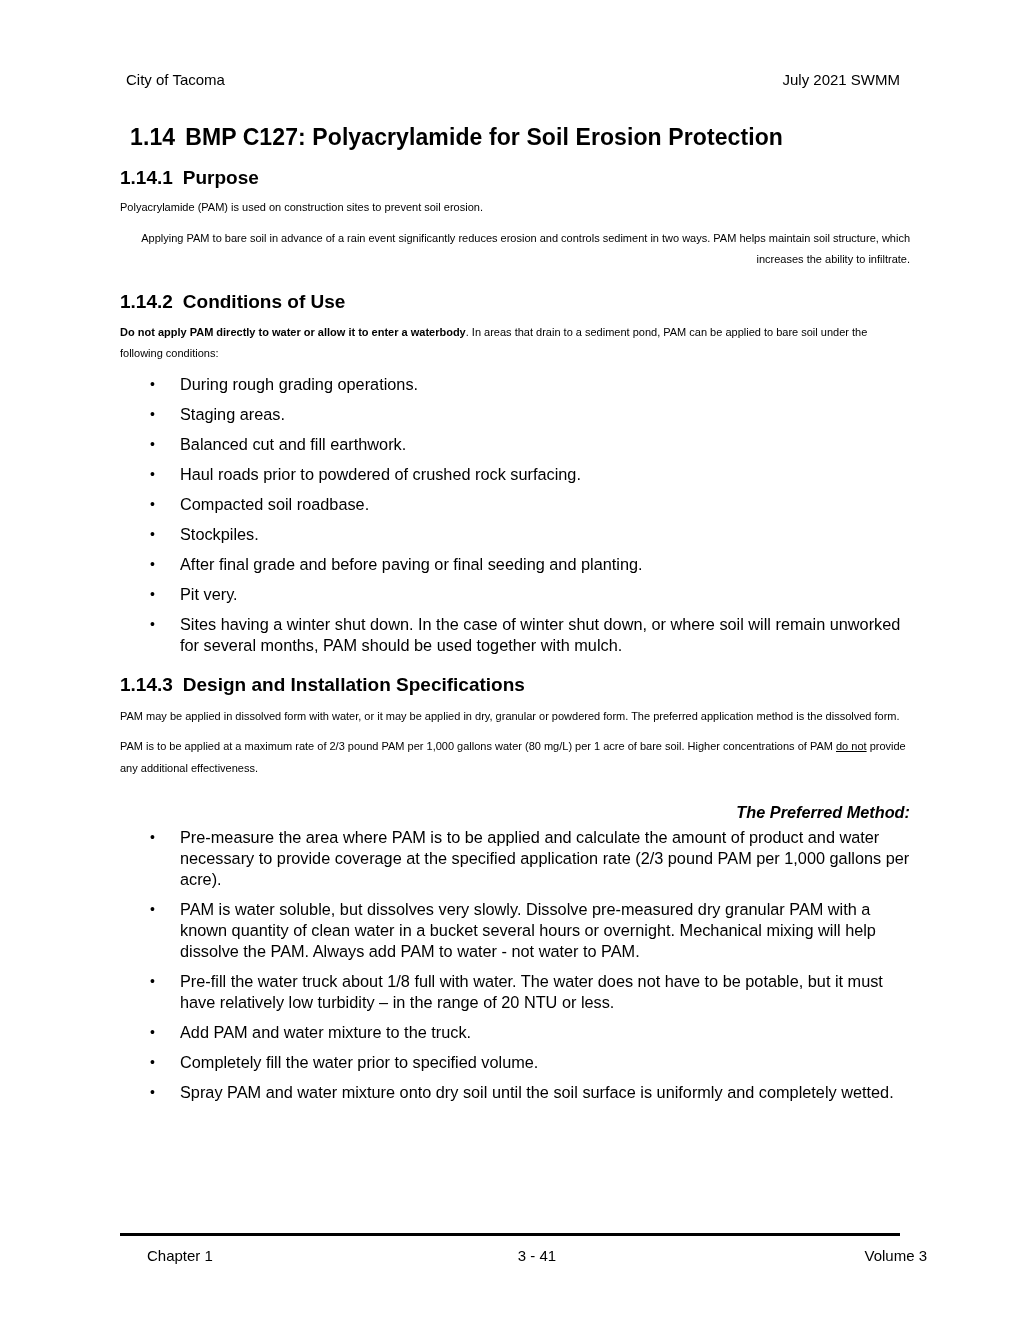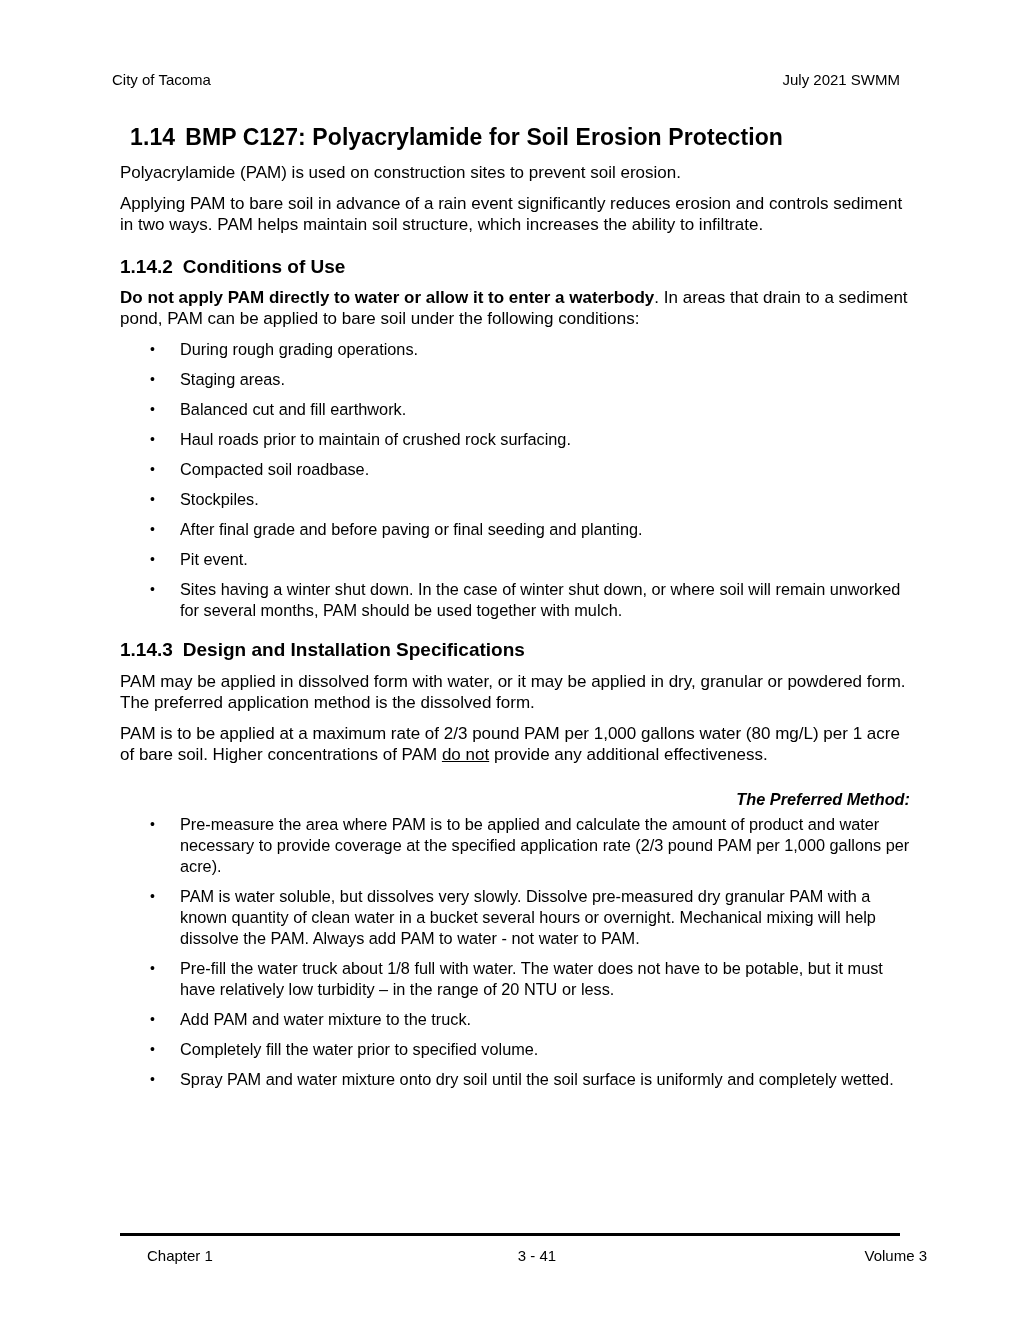--- a/index.html
+++ b/index.html
@@ -1,40 +1,40 @@
 <!DOCTYPE html>
 <html><head>
   <meta charset="utf-8">
   <style>
     html, body { margin: 0; padding: 0; background: #ffffff; }
     body {
       width: 1020px; height: 1320px; position: relative; overflow: hidden;
       font-family: "Liberation Sans", sans-serif; color: #000;
     }
     .page-header {
-      position: absolute; left: 112px; right: 120px; top: 71px;
+      position: absolute; left: 126px; right: 120px; top: 71px;
       display: flex; justify-content: space-between;
       font-size: 15px; line-height: 18px;
     }
     .content { position: absolute; left: 120px; top: 112px; width: 790px; }
     h1 {
       font-size: 23px; font-weight: bold; margin: 10px; line-height: 30px;
       letter-spacing: 0.1px;
     }
     h2 {
       font-size: 19px; font-weight: bold; margin: 0; line-height: 24px;
     }
     .num { display: inline-block; margin-right: 10px; }
     p {
-      font-size: 17px; line-height: 21.5px; margin: 0;
+      font-size: 11px; line-height: 21.5px; margin: 0;
     }
     .h1-wrap { margin-top: 0; }
     .h2-purpose { margin-top: 14px; }
     .p-purpose-1 { margin-top: 7px; }
-    .p-purpose-2 { margin-top: 9px; }
+    .p-purpose-2 { margin-top: 9px; text-align: right; }
     .h2-conditions { margin-top: 19px; }
     .p-cond { margin-top: 8px; }
     ul.bullets { list-style: none; margin: 0; padding: 0; }
     ul.bullets li {
       position: relative; padding-left: 60px; font-size: 16.3px; line-height: 21px;
       margin-top: 9px;
     }
     ul.bullets li .bullet {
       position: absolute; left: 30px; top: 0; font-size: 14px;
     }
@@ -66,37 +66,40 @@
   <span>July 2021 SWMM</span>
 </div>
 
 <div class="content">
   <div class="h1-wrap">
     <h1>
       <span class="num">1.14</span><span>BMP C127: Polyacrylamide for Soil Erosion Protection</span>
     </h1>
   </div>
 
+  <h2 class="h2-purpose">
+    <span class="num">1.14.1</span><span>Purpose</span>
+  </h2>
   <p class="p-purpose-1">Polyacrylamide (PAM) is used on construction sites to prevent soil erosion.</p>
   <p class="p-purpose-2">Applying PAM to bare soil in advance of a rain event significantly reduces erosion and controls sediment in two ways.  PAM helps maintain soil structure, which increases the ability to infiltrate.</p>
 
   <h2 class="h2-conditions">
     <span class="num">1.14.2</span><span>Conditions of Use</span>
   </h2>
   <p class="p-cond"><b>Do not apply PAM directly to water or allow it to enter a waterbody</b><span>. In areas that drain to a sediment pond, PAM can be applied to bare soil under the following conditions:</span></p>
 
   <ul class="bullets cond-list">
     <li><span class="bullet">•</span><span>During rough grading operations.</span></li>
     <li><span class="bullet">•</span><span>Staging areas.</span></li>
     <li><span class="bullet">•</span><span>Balanced cut and fill earthwork.</span></li>
-    <li><span class="bullet">•</span><span>Haul roads prior to maintain of crushed rock surfacing.</span></li>
+    <li><span class="bullet">•</span><span>Haul roads prior to powdered of crushed rock surfacing.</span></li>
     <li><span class="bullet">•</span><span>Compacted soil roadbase.</span></li>
     <li><span class="bullet">•</span><span>Stockpiles.</span></li>
     <li><span class="bullet">•</span><span>After final grade and before paving or final seeding and planting.</span></li>
-    <li><span class="bullet">•</span><span>Pit event.</span></li>
+    <li><span class="bullet">•</span><span>Pit very.</span></li>
     <li><span class="bullet">•</span><span>Sites having a winter shut down.  In the case of winter shut down, or where soil will remain unworked for several months, PAM should be used together with mulch.</span></li>
   </ul>
 
   <h2 class="h2-design">
     <span class="num">1.14.3</span><span>Design and Installation Specifications</span>
   </h2>
   <p class="p-design-1">PAM may be applied in dissolved form with water, or it may be applied in dry, granular or powdered form.  The preferred application method is the dissolved form.</p>
   <p class="p-design-2"><span>PAM is to be applied at a maximum rate of 2/3 pound PAM per 1,000 gallons water (80 mg/L) per 1 acre of bare soil.  Higher concentrations of PAM </span><span class="u">do not</span><span> provide any additional effectiveness.</span></p>
 
   <div class="method-title">The Preferred Method:</div>

